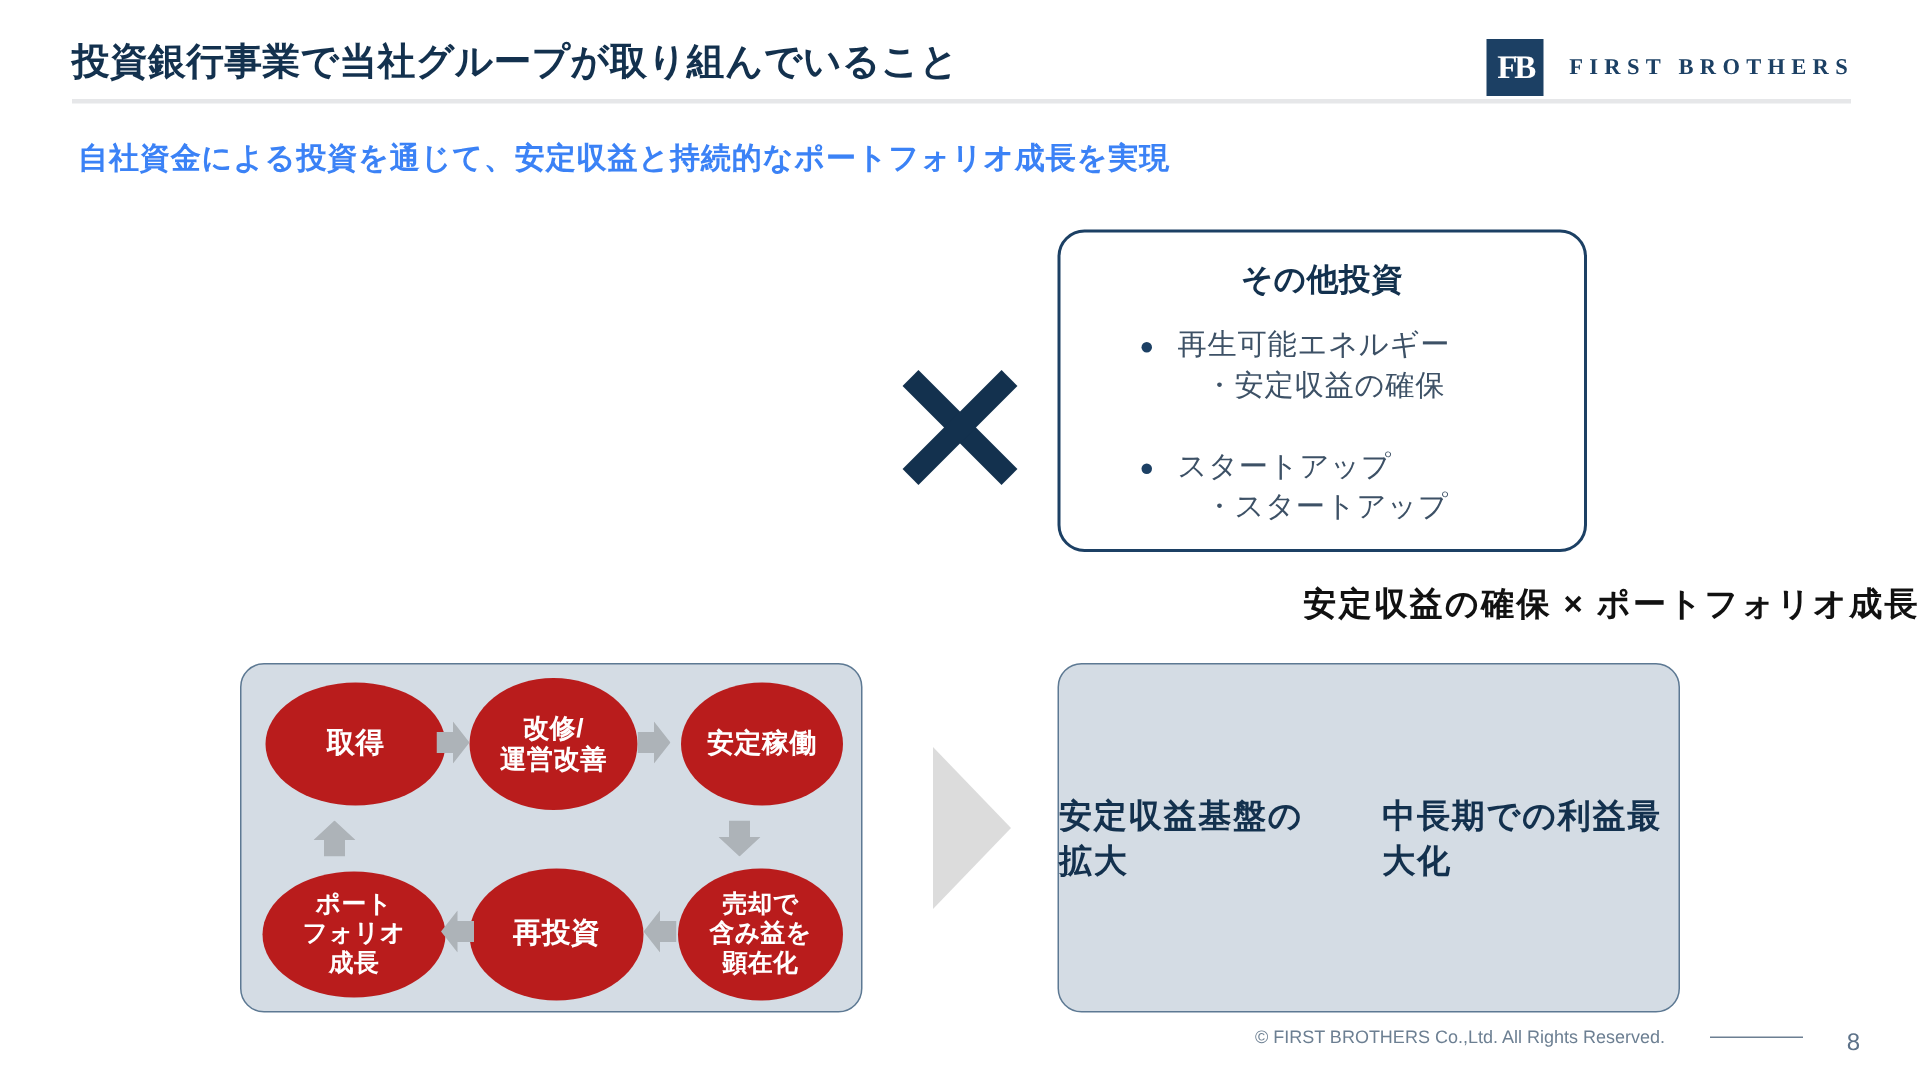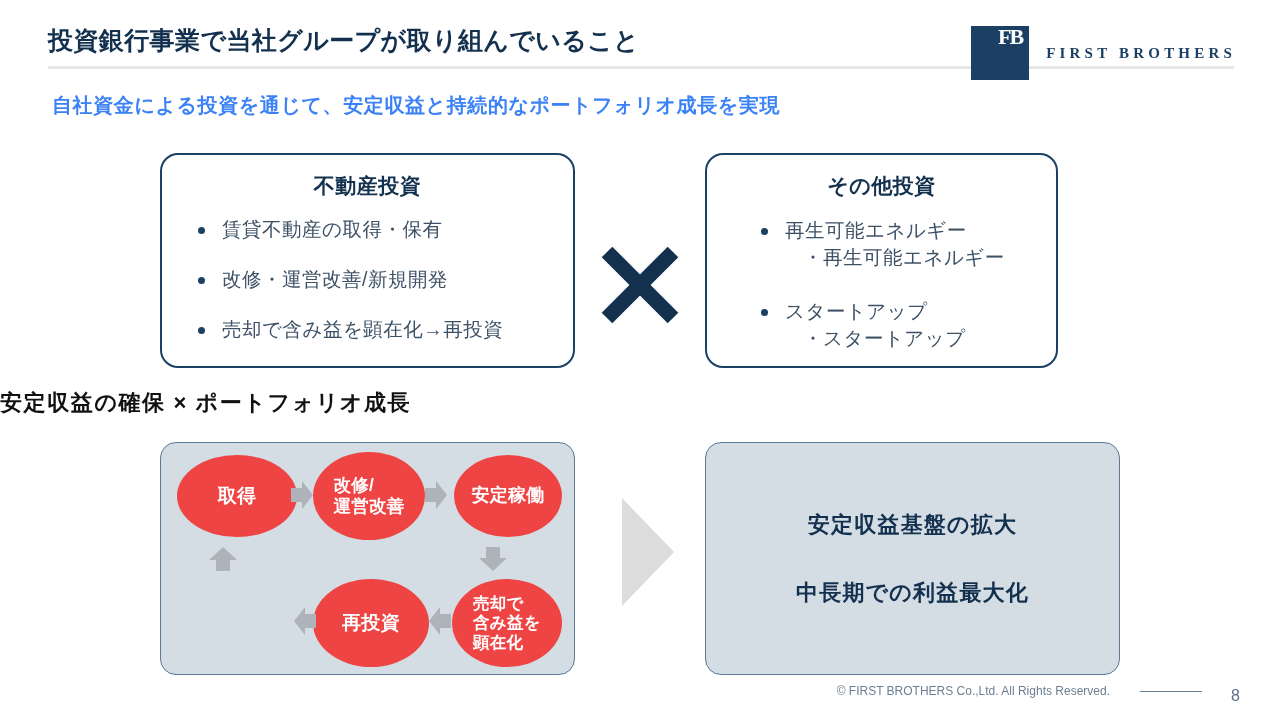--- a/index.html
+++ b/index.html
@@ -41,25 +41,25 @@
   .logo-wrap {
     position: absolute;
     right: 44px;
     top: 26px;
     display: flex;
     align-items: center;
     gap: 17px;
   }
   .logo-mark {
     width: 38px;
-    height: 54px;
+    height: 38px;
     background: #1c4064;
     display: flex;
+    align-items: center;
     justify-content: center;
-    padding-left: 20px;
   }
   .logo-mark-inner {
     color: #ffffff;
     font-family: "Liberation Serif", "DejaVu Serif", serif;
     font-size: 22px;
     font-weight: bold;
     letter-spacing: -2px;
     line-height: 1;
   }
   .logo-text {
@@ -147,21 +147,21 @@
     width: 84px;
     height: 84px;
   }
 
   
   .mid-heading {
     position: absolute;
     left: 0;
     right: 0;
     top: 388px;
-    text-align: left;
+    text-align: right;
     font-size: 22px;
     font-weight: bold;
     color: #111111;
     letter-spacing: 1.6px;
   }
 
   
   .cycle-panel {
     position: absolute;
     left: 160px;
@@ -171,22 +171,22 @@
     background: #d4dce4;
     border: 1.5px solid #5d7993;
     border-radius: 16px;
     box-sizing: border-box;
   }
   .node {
     position: absolute;
     display: flex;
     align-items: center;
     justify-content: center;
-    text-align: left;
-    background: #ef4444;
+    text-align: center;
+    background: #b91c1c;
     color: #ffffff;
     border-radius: 50%;
     font-weight: bold;
     letter-spacing: 0.3px;
     line-height: 1.18;
   }
   .node.n1 { left: 16px;  top: 12px;  width: 120px; height: 82px; font-size: 19px; }
   .node.n2 { left: 152px; top: 9px;   width: 112px; height: 88px; font-size: 17.5px; }
   .node.n3 { left: 293px; top: 12px;  width: 108px; height: 82px; font-size: 18px; }
   .node.n4 { left: 14px;  top: 138px; width: 122px; height: 84px; font-size: 16.5px; }
@@ -230,21 +230,21 @@
     position: absolute;
     left: 705px;
     top: 442px;
     width: 415px;
     height: 233px;
     background: #d4dce4;
     border: 1.5px solid #5d7993;
     border-radius: 16px;
     box-sizing: border-box;
     display: flex;
-    flex-direction: column;
+    flex-direction: row;
     align-items: center;
     justify-content: center;
     gap: 38px;
   }
   .result-line {
     font-size: 22px;
     font-weight: bold;
     color: #13314e;
     letter-spacing: 1.2px;
   }
@@ -284,61 +284,48 @@
 
   <div class="logo-wrap">
     <div class="logo-mark">
       <span class="logo-mark-inner">FB</span>
     </div>
     <div class="logo-text">FIRST BROTHERS</div>
   </div>
 
   <div class="subtitle">自社資金による投資を通じて、安定収益と持続的なポートフォリオ成長を実現</div>
 
-  <div class="inv-box left">
-    <div class="inv-box-title">不動産投資</div>
-    <ul class="inv-list">
-      <li class="inv-item">
-        <span>賃貸不動産の取得・保有</span>
-      </li>
-      <li class="inv-item">
-        <span>改修・運営改善/新規開発</span>
-      </li>
-      <li class="inv-item">
-        <span>売却で含み益を顕在化→再投資</span>
-      </li>
-    </ul>
-  </div>
 
   <svg class="x-symbol" viewBox="0 0 84 84">
     <line x1="9" y1="9" x2="75" y2="75" stroke="#13314e" stroke-width="15"></line>
     <line x1="75" y1="9" x2="9" y2="75" stroke="#13314e" stroke-width="15"></line>
   </svg>
 
   <div class="inv-box right">
     <div class="inv-box-title">その他投資</div>
     <ul class="inv-list">
       <li class="inv-item">
         <span>再生可能エネルギー</span>
-        <span class="inv-sub">・再生可能エネルギー</span>
+        <span class="inv-sub">・安定収益の確保</span>
       </li>
       <li class="inv-item">
         <span>スタートアップ</span>
         <span class="inv-sub">・スタートアップ</span>
       </li>
     </ul>
   </div>
 
   <div class="mid-heading">安定収益の確保 × ポートフォリオ成長</div>
 
   <div class="cycle-panel">
 
     <div class="node n1">取得</div>
     <div class="node n2">改修/<br>運営改善</div>
     <div class="node n3">安定稼働</div>
+    <div class="node n4">ポート<br>フォリオ<br>成長</div>
     <div class="node n6">売却で<br>含み益を<br>顕在化</div>
     <div class="node n5">再投資</div>
 
 
     <svg class="arrow a-top1" width="22" height="28" viewBox="0 0 22 28">
       <polygon points="0,7 11,7 11,0 22,14 11,28 11,21 0,21"></polygon>
     </svg>
     <svg class="arrow a-top2" width="22" height="28" viewBox="0 0 22 28">
       <polygon points="0,7 11,7 11,0 22,14 11,28 11,21 0,21"></polygon>
     </svg>

